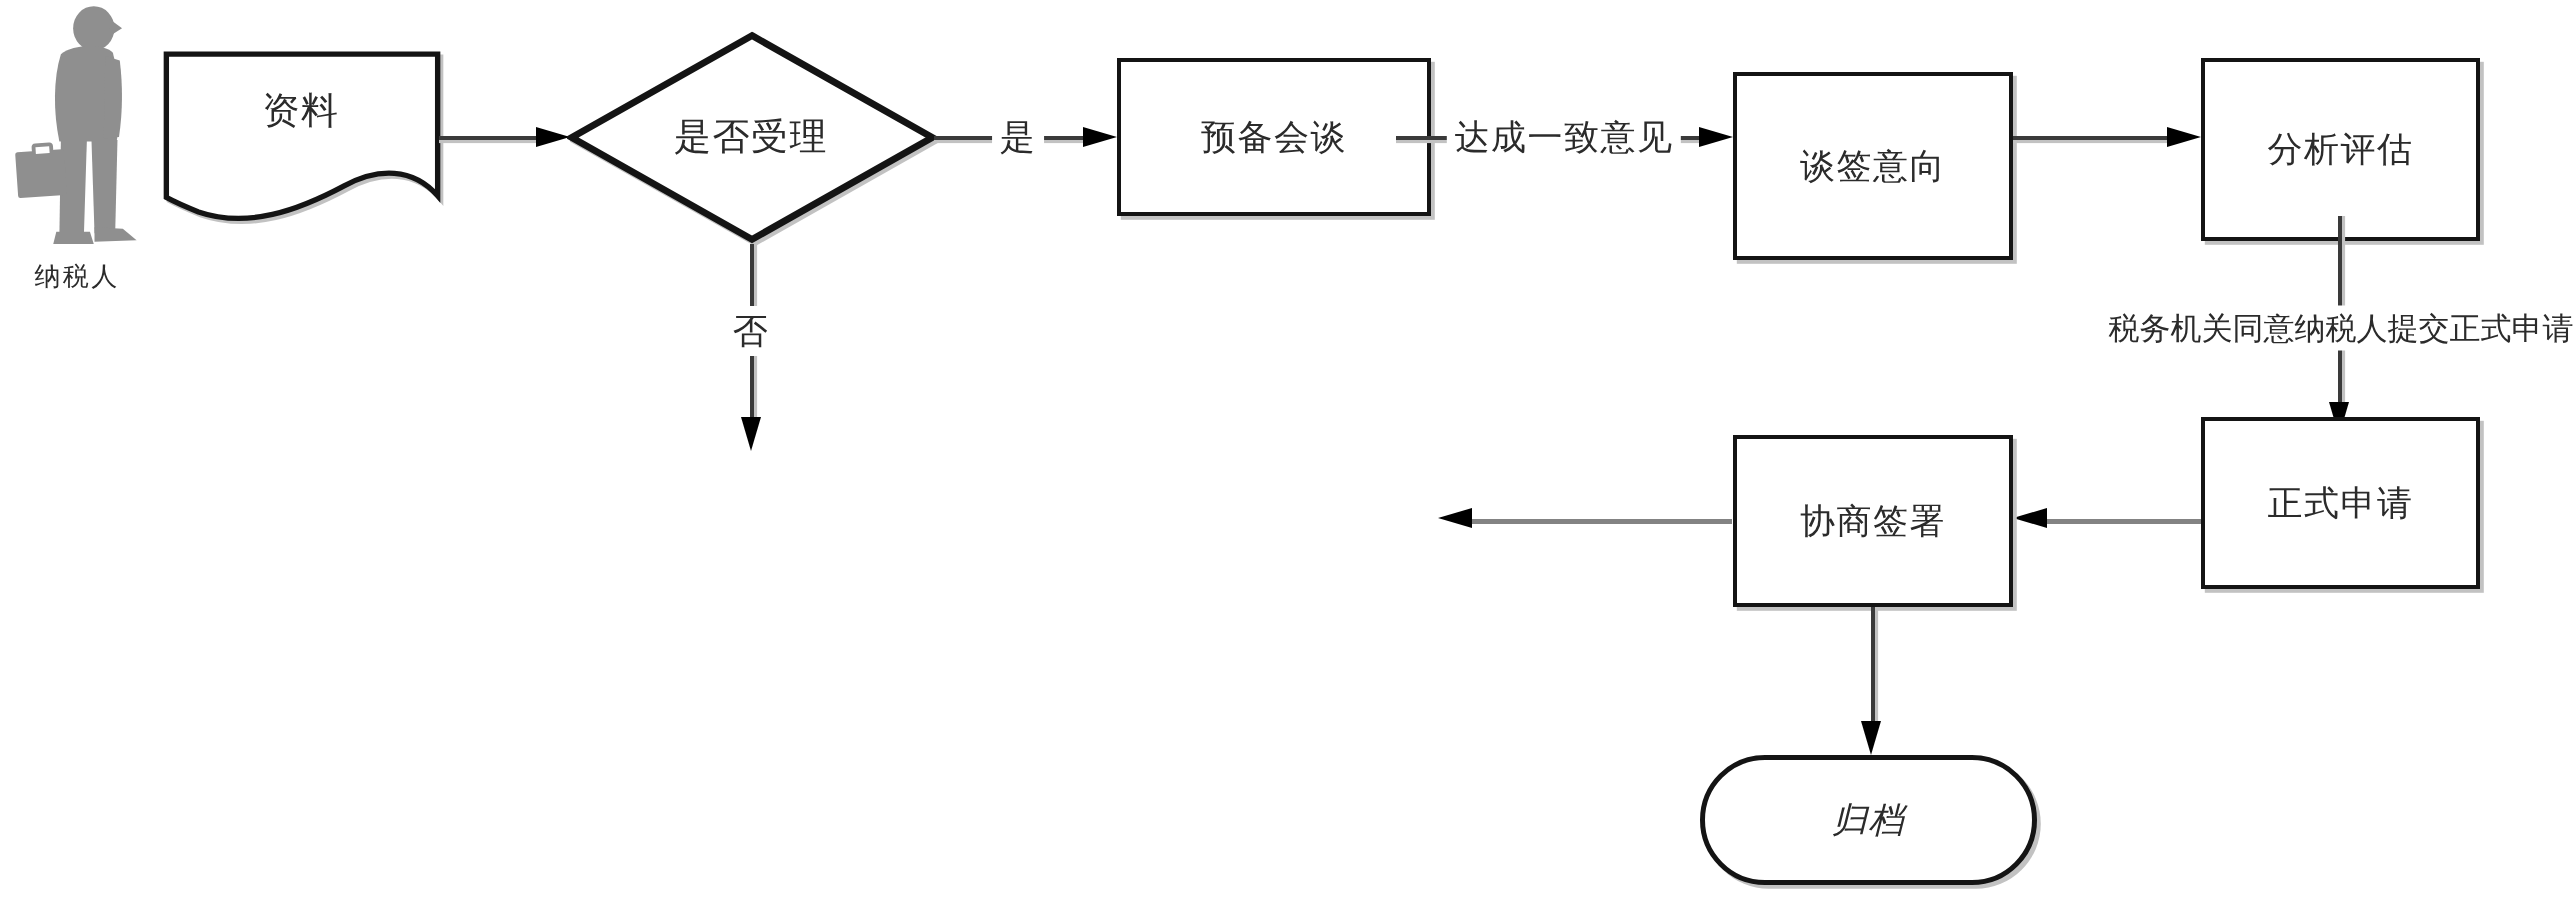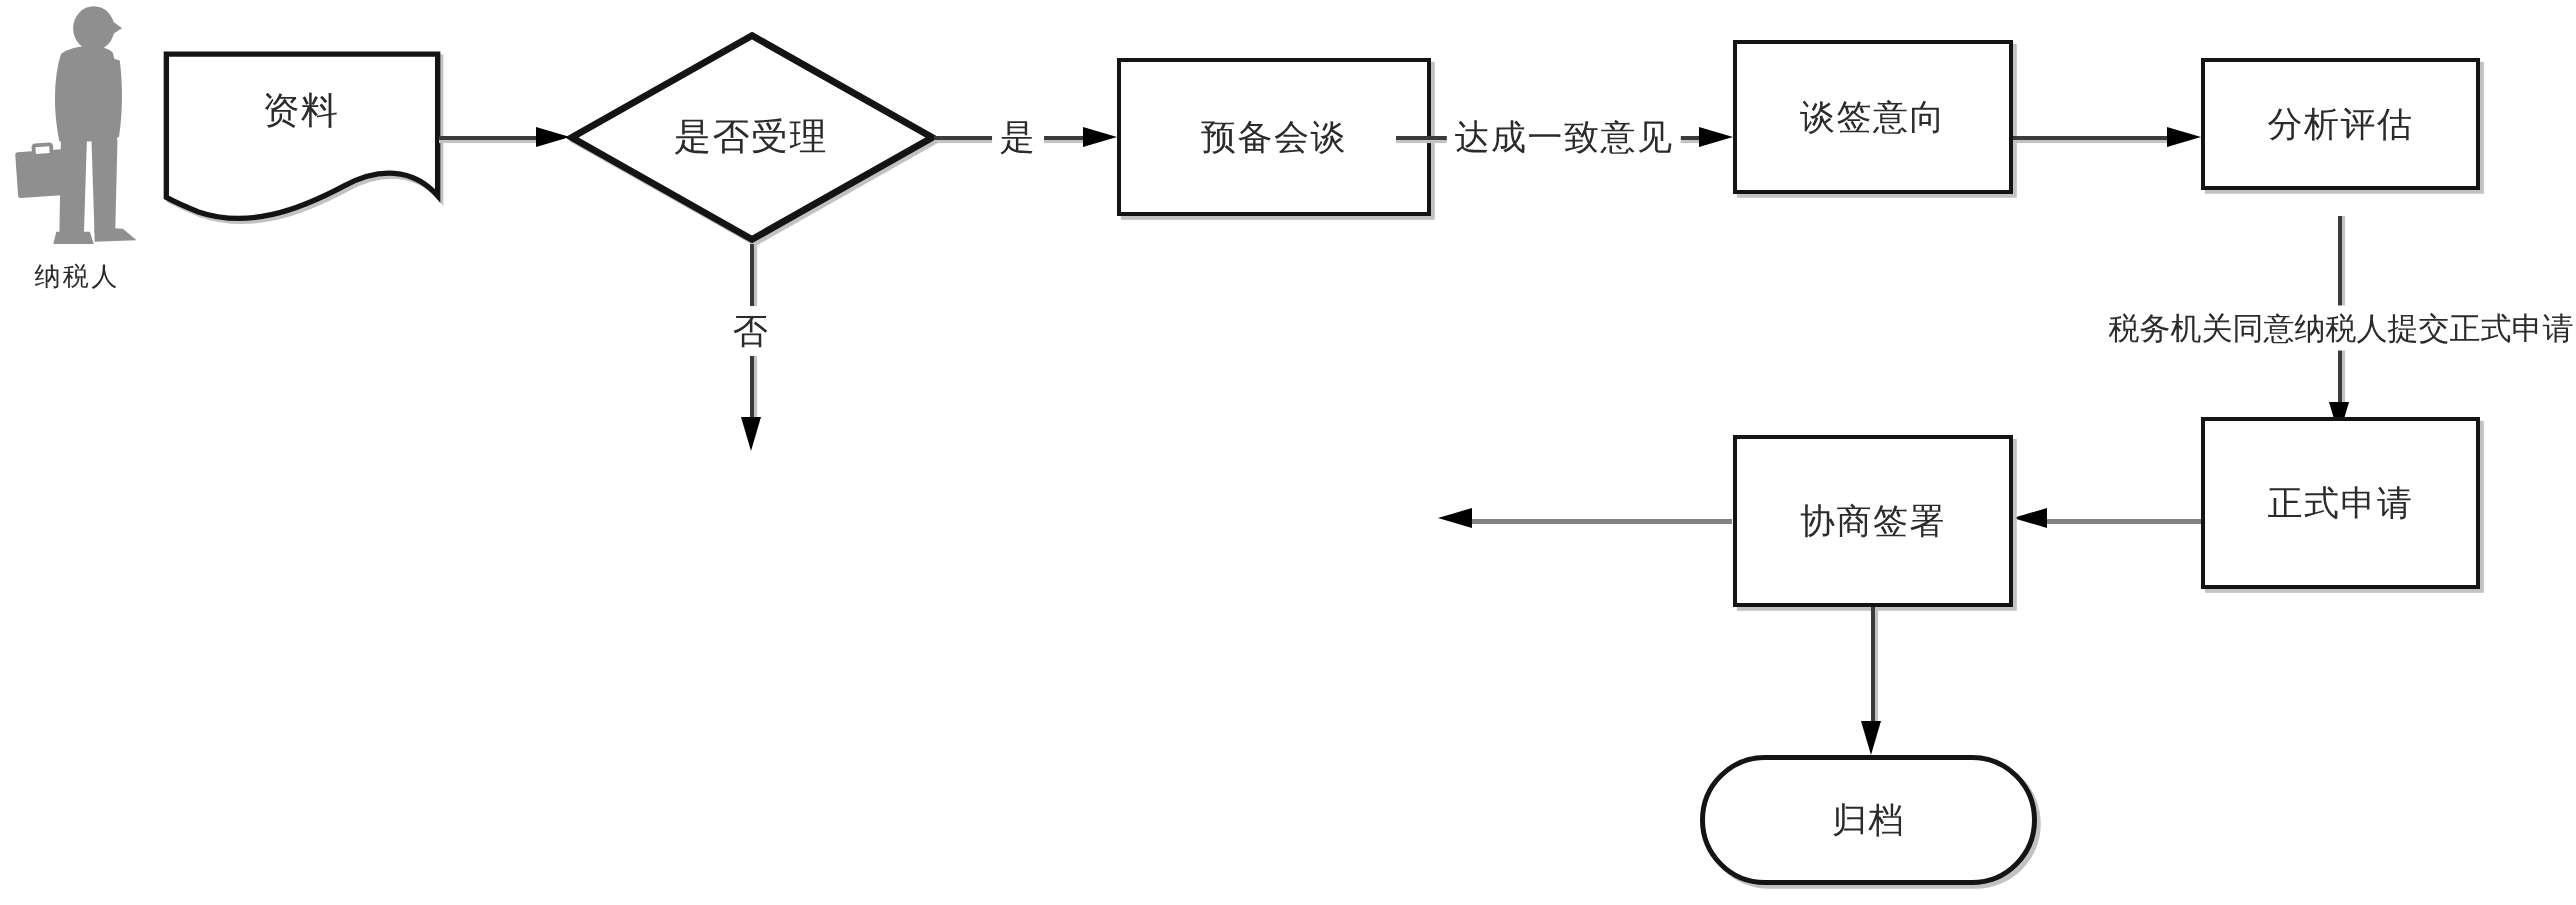--- a/index.html
+++ b/index.html
@@ -75,28 +75,28 @@
   <span class="edge-label" style="left:1018px;top:137px;">是</span>
 
   <div class="node" style="left:1117px;top:58px;width:314px;height:158px;">
     <span>预备会谈</span>
   </div>
 
   <div class="hline" style="left:1396px;top:136px;width:303px;"></div>
   <div class="arrow-right" style="left:1699px;top:127px;"></div>
   <span class="edge-label" style="left:1564px;top:137px;">达成一致意见</span>
 
-  <div class="node" style="left:1733px;top:40px;width:280px;height:154px;">
+  <div class="node" style="left:1733px;top:72px;width:280px;height:188px;">
     <span>谈签意向</span>
   </div>
 
   <div class="hline" style="left:2013px;top:136px;width:155px;"></div>
   <div class="arrow-right" style="left:2167px;top:127px;"></div>
 
-  <div class="node" style="left:2201px;top:58px;width:279px;height:132px;">
+  <div class="node" style="left:2201px;top:58px;width:279px;height:183px;">
     <span>分析评估</span>
   </div>
 
   <div class="vline" style="left:2338px;top:216px;height:186px;"></div>
   <div class="arrow-down" style="left:2329px;top:402px;"></div>
   <span class="edge-label small" style="left:2341px;top:328px;">税务机关同意纳税人提交正式申请</span>
 
   <div class="node" style="left:2201px;top:417px;width:279px;height:172px;">
     <span>正式申请</span>
   </div>
@@ -108,21 +108,21 @@
     <span>协商签署</span>
   </div>
 
   <div class="hline gray" style="left:1471px;top:519px;width:261px;"></div>
   <div class="arrow-left" style="left:1438px;top:508px;"></div>
 
 
   <div class="vline" style="left:1871px;top:607px;height:114px;"></div>
   <div class="arrow-down" style="left:1861px;top:721px;"></div>
 
-  <div class="node stadium" style="left:1700px;top:755px;width:337px;height:130px;">
+  <div class="node stadium" style="left:1700px;top:755px;width:337px;height:130px;font-style:italic;">
     <span>归档</span>
   </div>
 
   <div class="vline" style="left:750px;top:244px;height:173px;"></div>
   <div class="arrow-down" style="left:741px;top:417px;"></div>
   <span class="edge-label" style="left:751px;top:331px;">否</span>
 
 
 </div>
 

